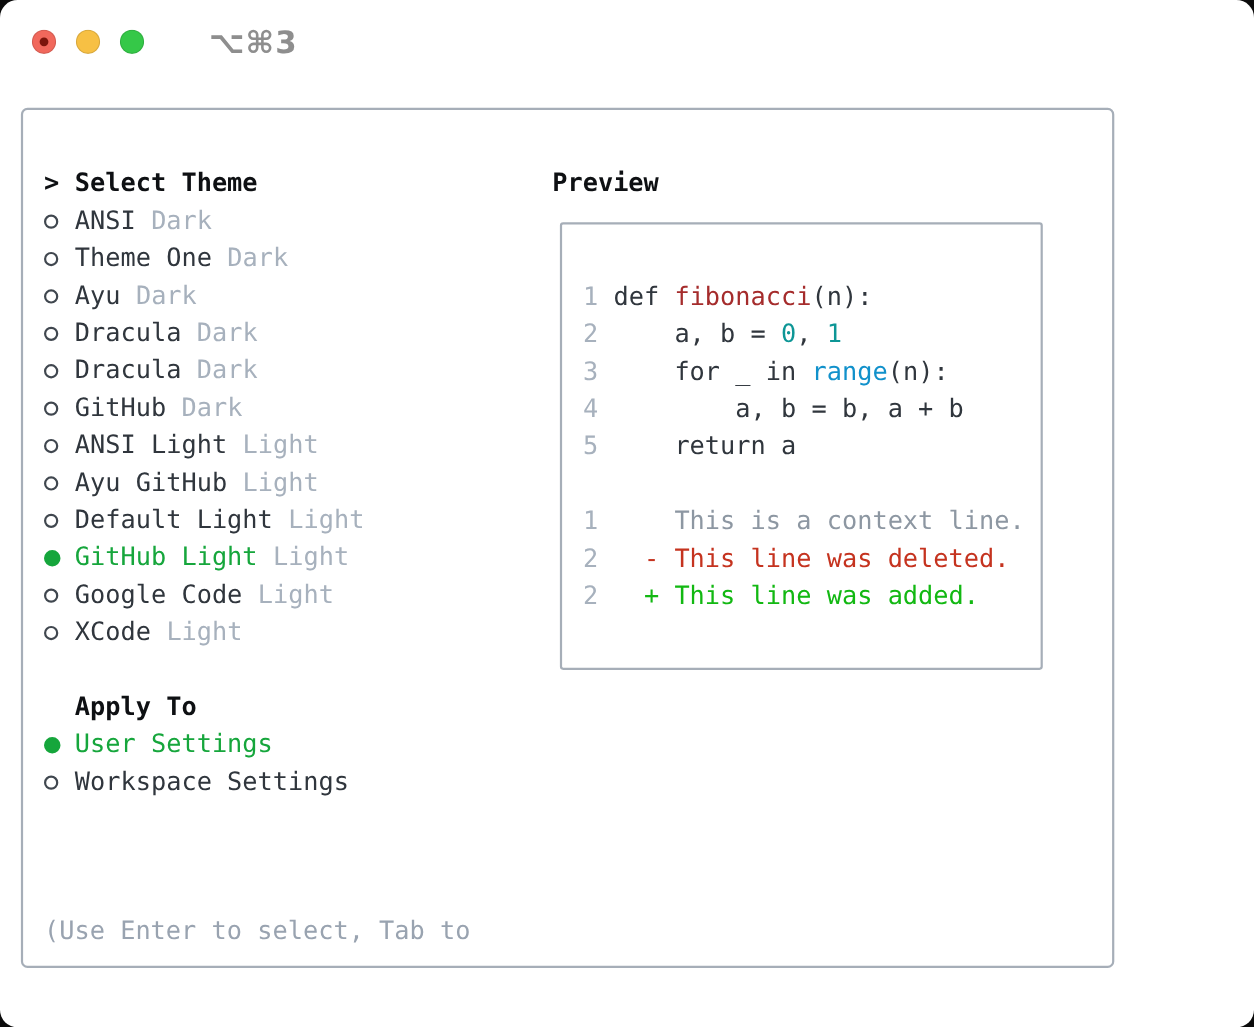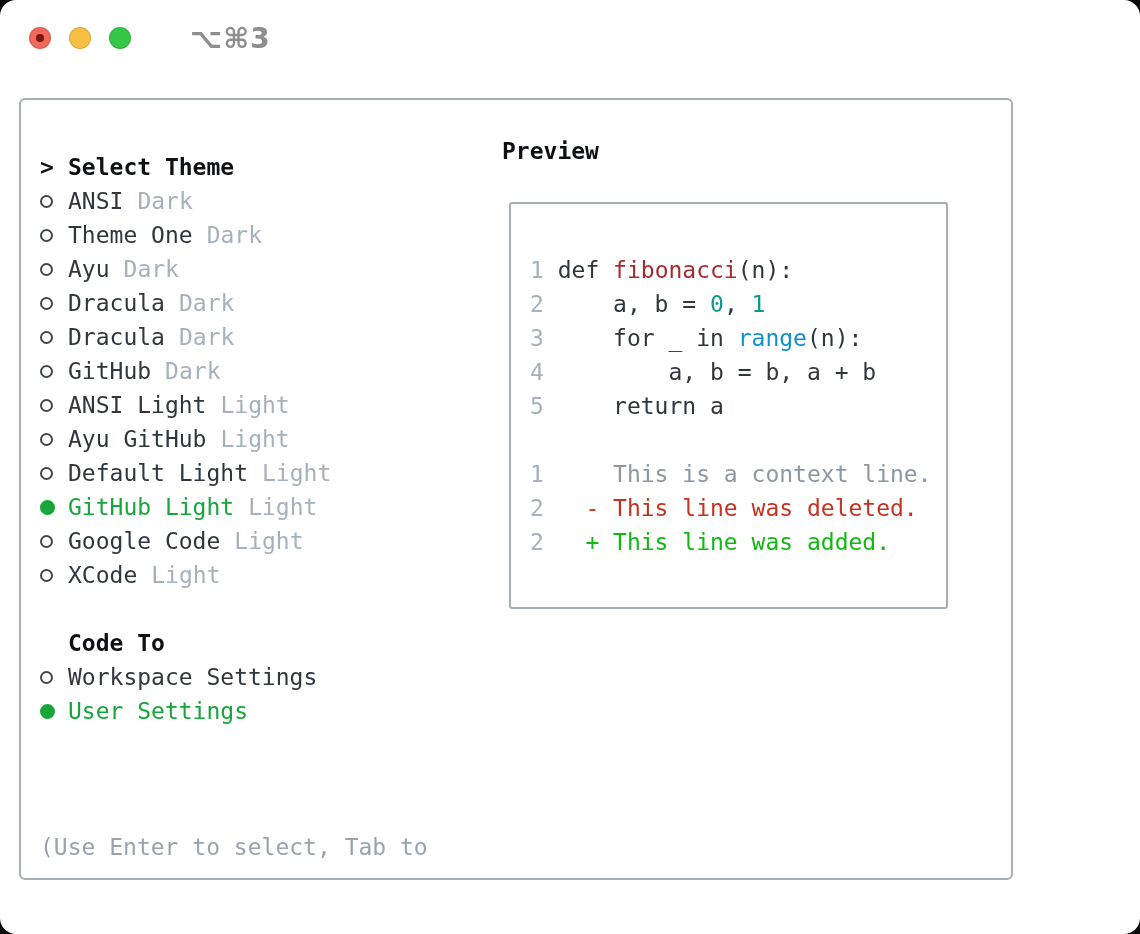--- a/index.html
+++ b/index.html
@@ -61,21 +61,21 @@
     background: transparent;
   }
   .bullet.sel { background: var(--accent-green); border-color: var(--accent-green); width: 15px; height: 15px; }
   .tname { color: var(--text-dark); }
   .tname.sel { color: var(--accent-green); }
   .tvariant { color: var(--muted-gray); margin-left: 14px; }
   .spacer { height: 34px; }
   .help { color: var(--help-gray); font-size: 23px; line-height: 34px; white-space: pre; }
   
   .preview-label {
-    position: absolute; left: 481px; top: 34px;
+    position: absolute; left: 481px; top: 50px;
     font-size: 23px; line-height: 34px; font-weight: bold;
     color: var(--header-black);
   }
   .preview-box {
     position: absolute; left: 488px; top: 102px;
     width: 439px; height: 407px;
     border: 2px solid var(--border-gray);
     border-radius: 3px;
     background: #fff;
     overflow: hidden;
@@ -126,26 +126,26 @@
           <div class="row"><span class="slot"><span class="bullet"></span></span><span class="tname">Default Light</span><span class="tvariant">Light</span></div>
           <div class="row"><span class="slot"><span class="bullet sel"></span></span><span class="tname sel">GitHub Light</span><span class="tvariant">Light</span></div>
           <div class="row"><span class="slot"><span class="bullet"></span></span><span class="tname">Google Code</span><span class="tvariant">Light</span></div>
           <div class="row"><span class="slot"><span class="bullet"></span></span><span class="tname">XCode</span><span class="tvariant">Light</span></div>
         </div>
 
       <div class="spacer"></div>
 
       <div class="row header">
         <span class="slot"></span>
-        <span class="htext">Code To</span>
+        <span class="htext">Apply To</span>
       </div>
 
       <div id="apply-list">
+          <div class="row"><span class="slot"><span class="bullet sel"></span></span><span class="tname sel">User Settings</span></div>
           <div class="row"><span class="slot"><span class="bullet"></span></span><span class="tname">Workspace Settings</span></div>
-          <div class="row"><span class="slot"><span class="bullet sel"></span></span><span class="tname sel">User Settings</span></div>
         </div>
 
       <div class="spacer"></div>
 
       <div class="help">
         <div>(Use Enter to select, Tab to</div>
         <div>change focus)</div>
       </div>
     </div>
 

